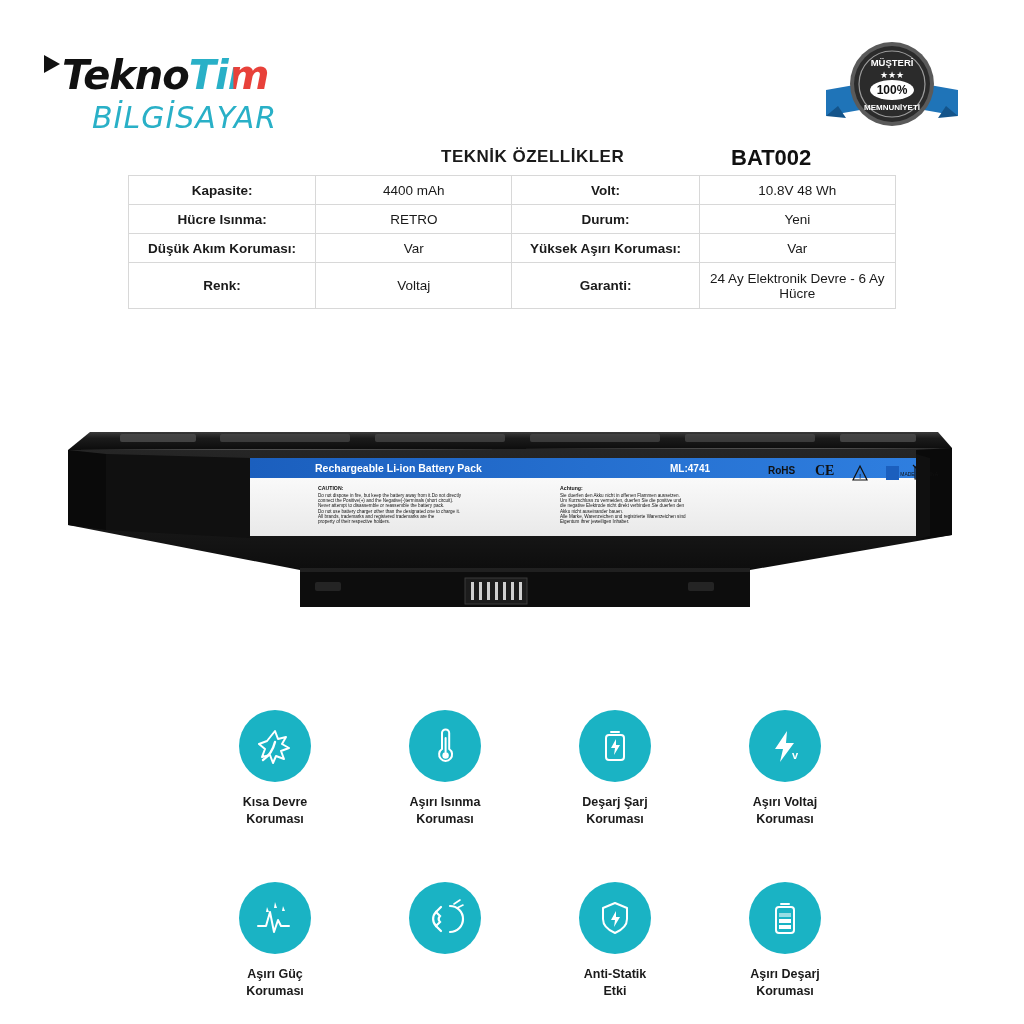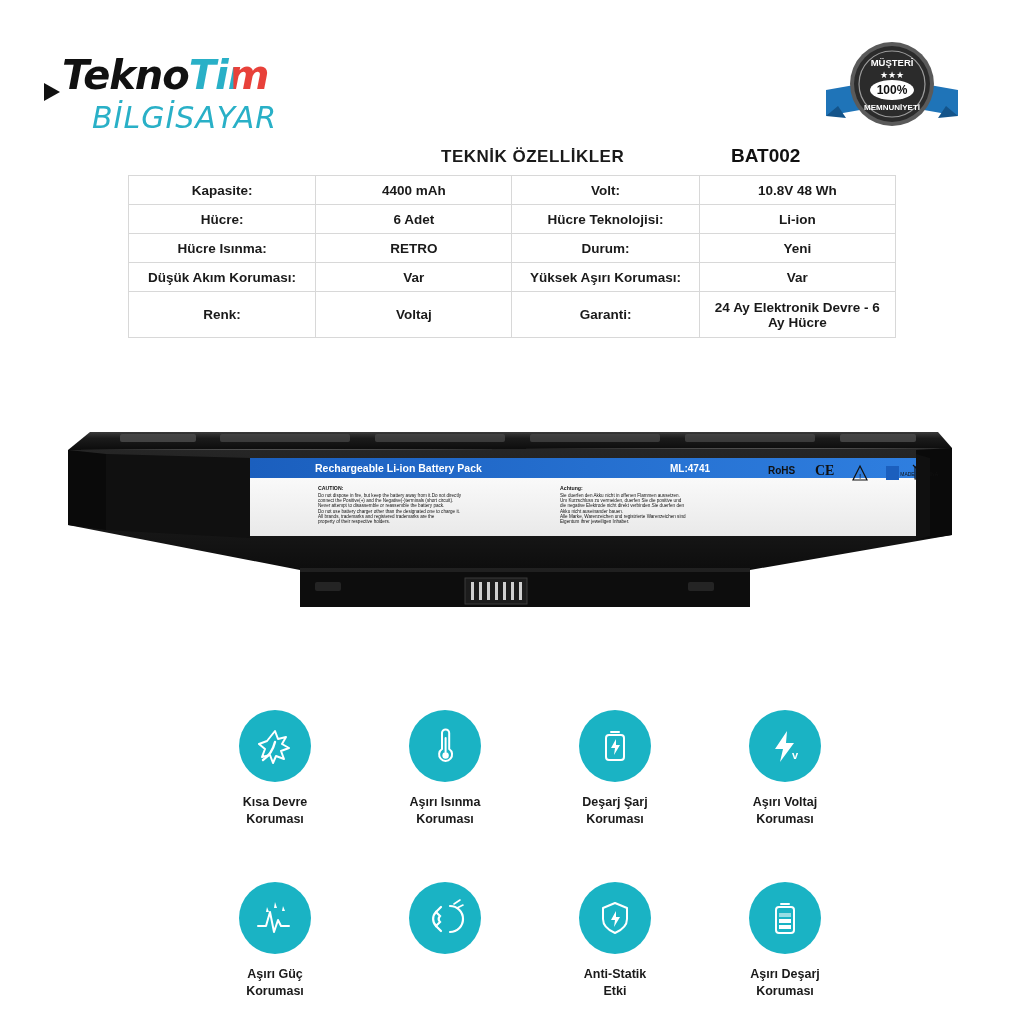--- a/index.html
+++ b/index.html
@@ -10,21 +10,21 @@
     font-family:"Liberation Sans", sans-serif;
     color:#111;
     position:relative;
     overflow:hidden;
   }
 
   
   .header { position:absolute; top:0; left:0; width:1024px; height:150px; }
 
   .logo { position:absolute; left:44px; top:52px; }
-  .logo-row1 { display:flex; align-items:flex-end; }
+  .logo-row1 { display:flex; align-items:flex-start; }
   .logo-arrow {
     width:0; height:0;
     border-top:9px solid transparent;
     border-bottom:9px solid transparent;
     border-left:16px solid #111;
     margin-right:2px;
     position:relative;
     top:3px;
   }
   .logo-tekno {
@@ -53,40 +53,40 @@
   .badge { position:absolute; right:62px; top:38px; width:140px; height:92px; }
   .badge svg { display:block; }
 
   
   .spec-title {
     position:absolute; top:147px; left:441px;
     font-size:17px; font-weight:bold; letter-spacing:0.5px; color:#1a1a1a;
   }
   .model-code {
     position:absolute; top:145px; left:731px;
-    font-size:19px; font-weight:bold; color:#111;
+    font-size:22px; font-weight:bold; color:#111;
   }
 
   
   .spec-table {
     position:absolute; left:128px; top:175px;
     width:768px;
     border-collapse:collapse;
     font-size:13.5px;
   }
   .spec-table td {
     border:1px solid #d8d8d8;
     height:29px;
     text-align:center;
     vertical-align:middle;
     padding:3px 6px;
     color:#1a1a1a;
   }
   .spec-table td.lbl { font-weight:bold; width:180px; }
-  .spec-table td.val { width:189px; font-weight:bold; }
+  .spec-table td.val { width:189px; font-weight:normal; }
   .spec-table tr.tall td { height:46px; }
 
   
   .battery-wrap { position:absolute; left:60px; top:410px; width:900px; height:230px; }
 
   
   .features {
     position:absolute; left:190px; top:710px;
     width:680px;
     display:grid;
@@ -143,26 +143,20 @@
 <div class="spec-title">TEKNİK ÖZELLİKLER</div>
 <div class="model-code">BAT002</div>
 
 <table class="spec-table">
   <tbody>
     <tr>
       <td class="lbl">Kapasite:</td>
       <td class="val">4400 mAh</td>
       <td class="lbl">Volt:</td>
       <td class="val">10.8V 48 Wh</td>
-    </tr>
-    <tr>
-      <td class="lbl">Hücre:</td>
-      <td class="val">6 Adet</td>
-      <td class="lbl">Hücre Teknolojisi:</td>
-      <td class="val">Li-ion</td>
     </tr>
     <tr>
       <td class="lbl">Hücre Isınma:</td>
       <td class="val">RETRO</td>
       <td class="lbl">Durum:</td>
       <td class="val">Yeni</td>
     </tr>
     <tr>
       <td class="lbl">Düşük Akım Koruması:</td>
       <td class="val">Var</td>

